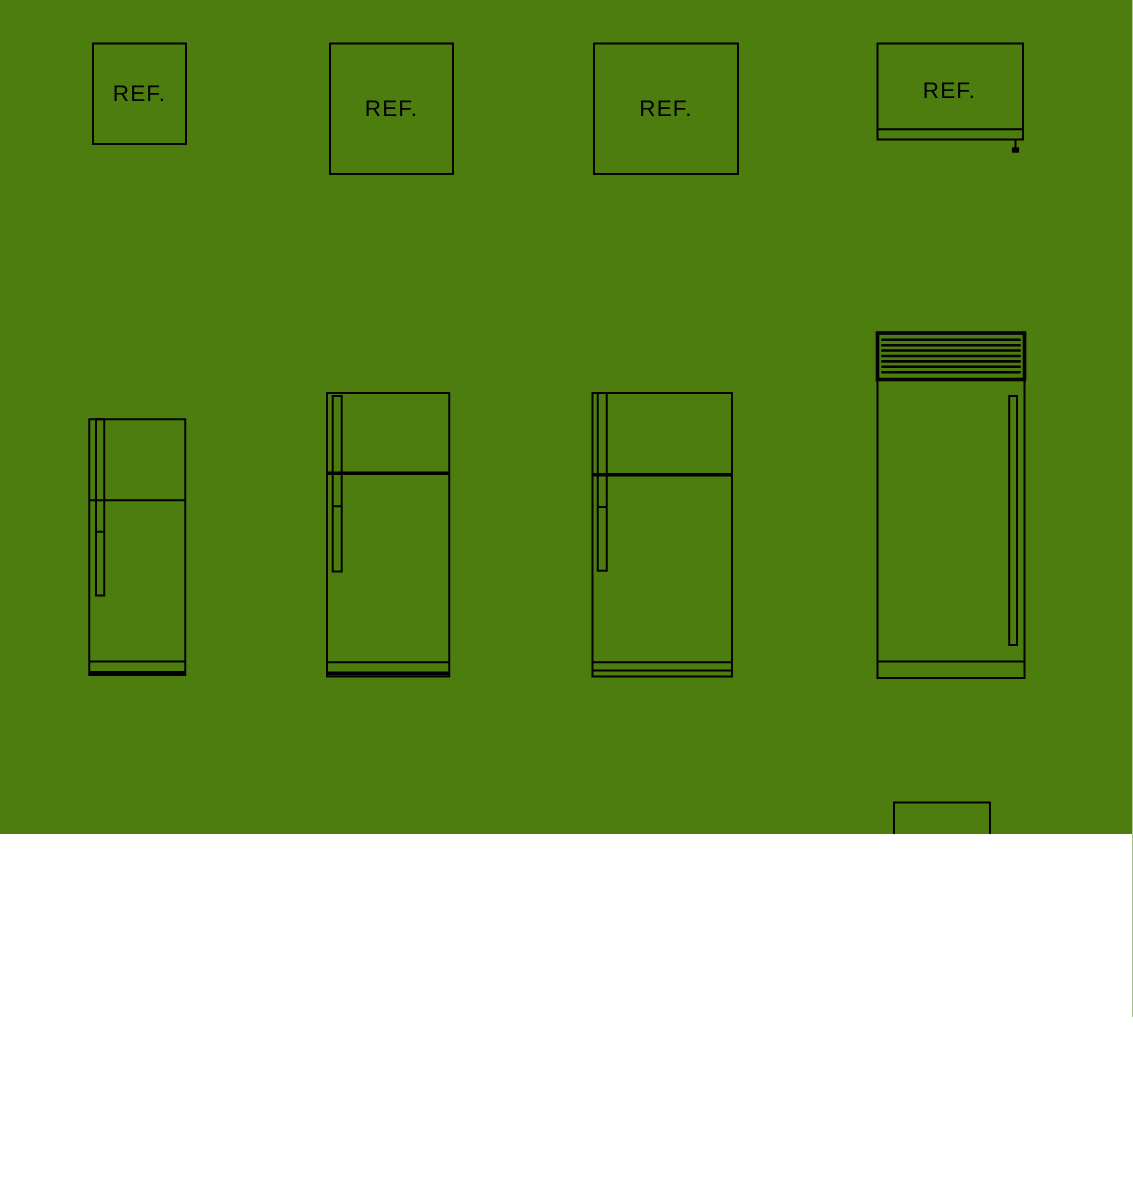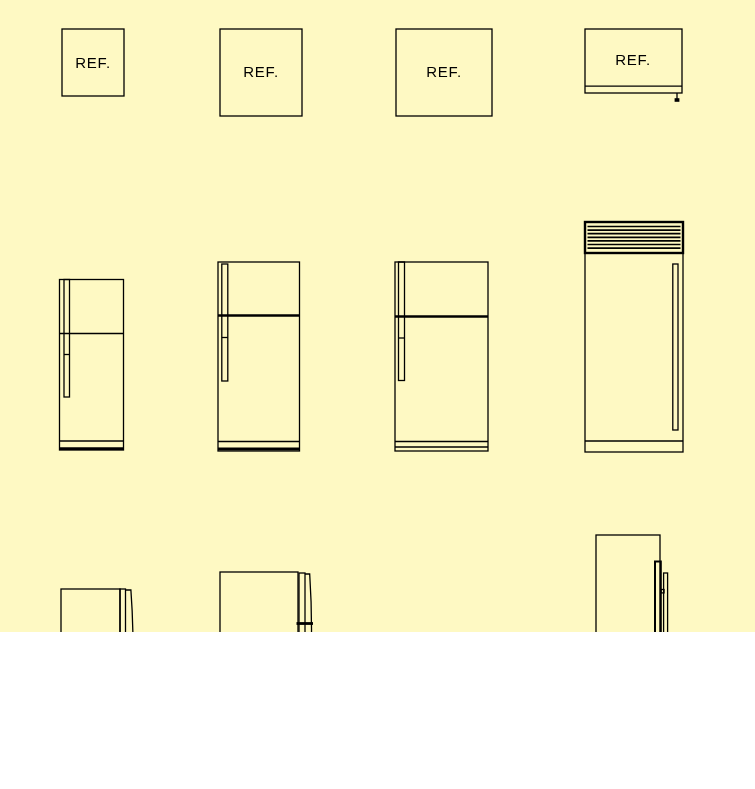--- a/index.html
+++ b/index.html
@@ -4,22 +4,22 @@
 <style>
   html, body {
     margin: 0;
     padding: 0;
     background: #ffffff;
     font-family: "Liberation Sans", sans-serif;
   }
   .canvas {
     position: relative;
     width: 755px;
-    height: 632px;
-    background: #fef9c3;
+    height: 556px;
+    background: #4d7c0f;
     overflow: hidden;
   }
   svg .ln {
     fill: none;
     stroke: #000000;
     stroke-width: 1.3;
   }
   svg .thick {
     fill: none;
     stroke: #000000;

